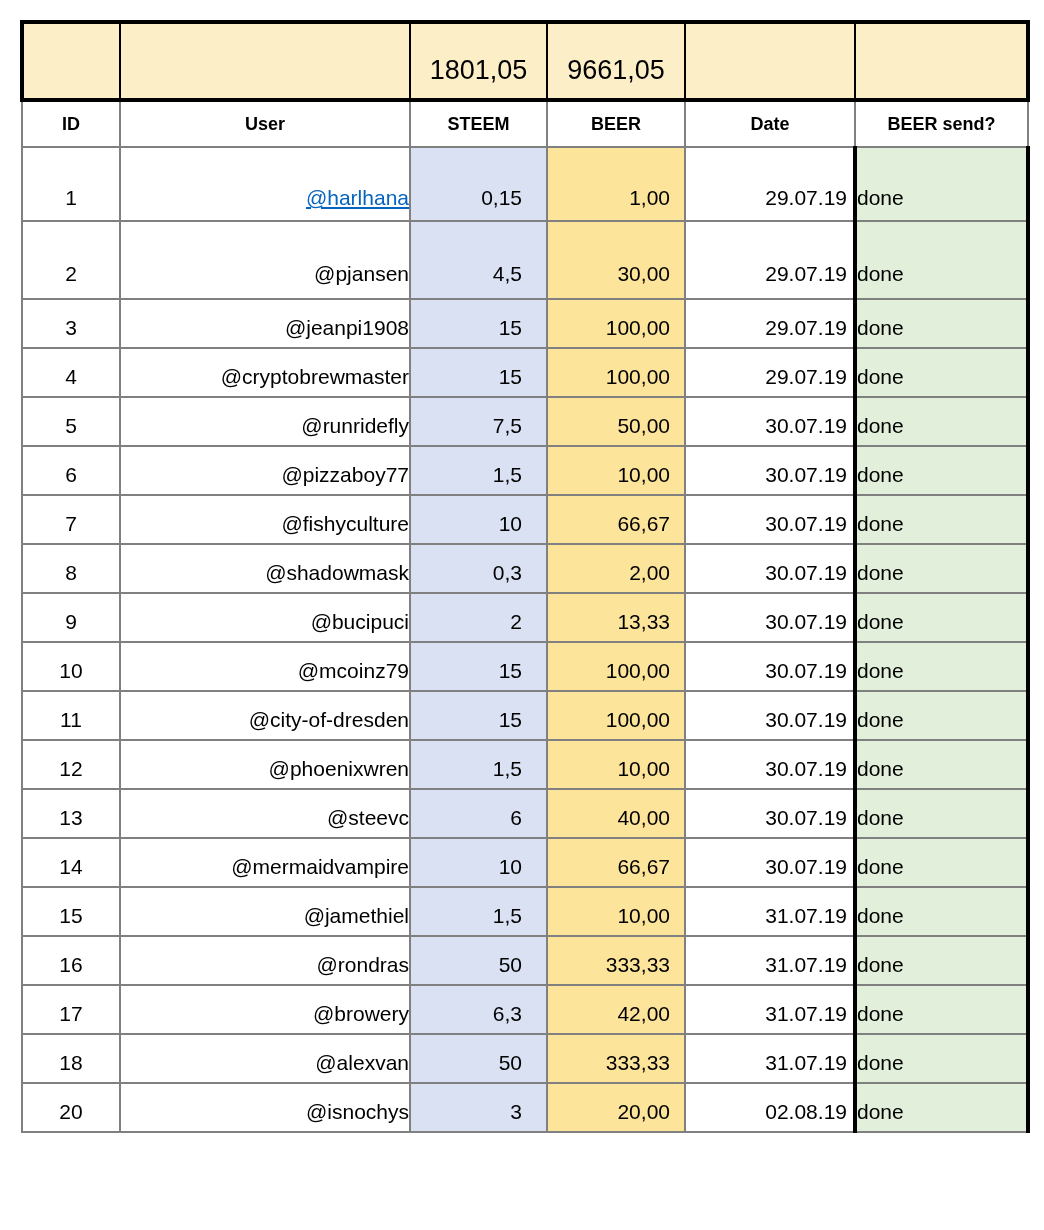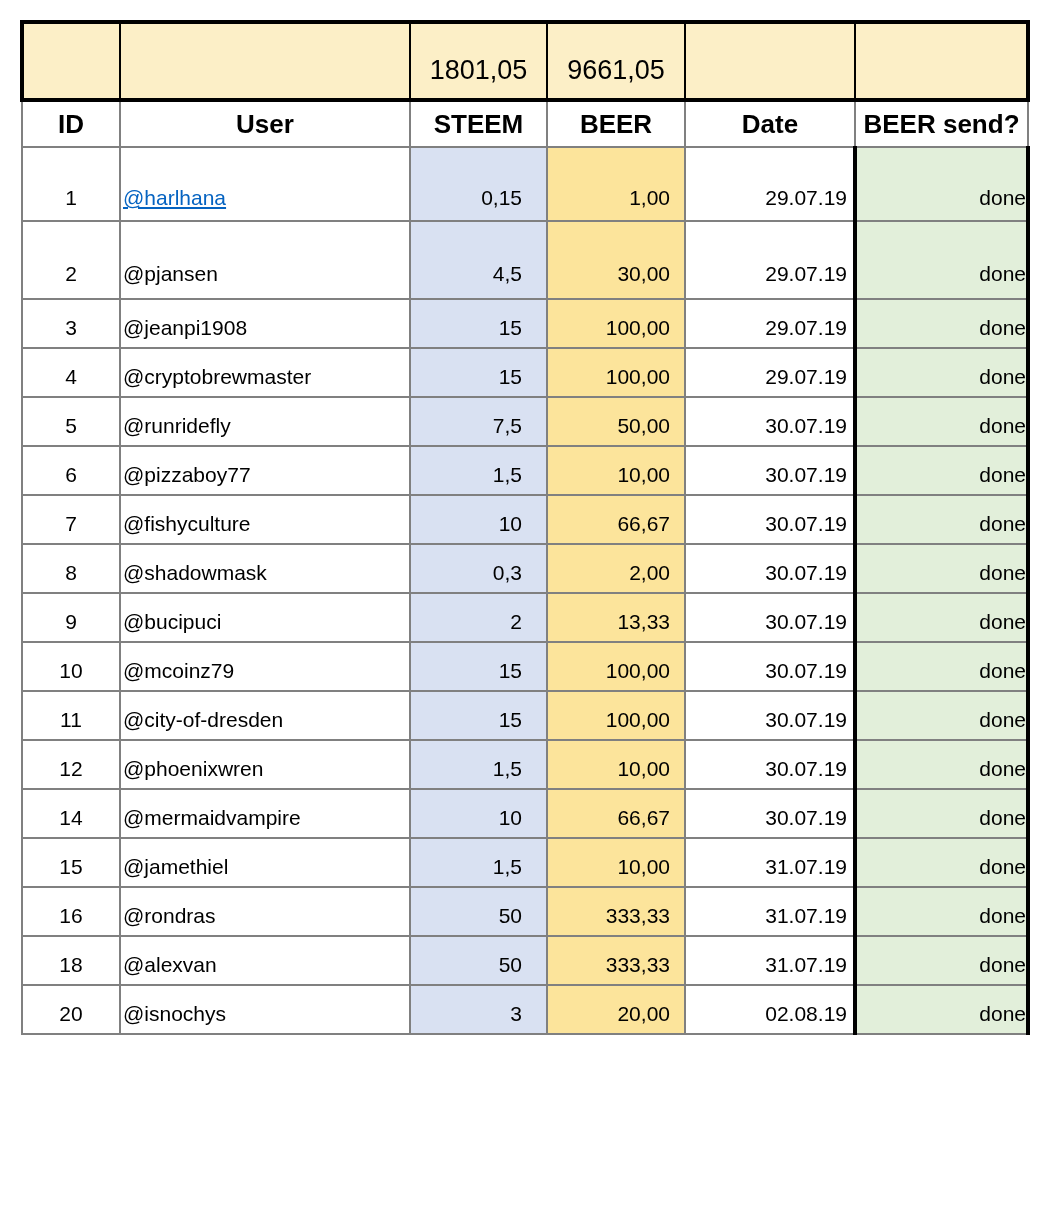--- a/index.html
+++ b/index.html
@@ -50,21 +50,21 @@
     padding: 0 0 12px 0;
     font-size: 27px;
   }
   tr.totals td:first-child { border-left-width: 4px; }
   tr.totals td:last-child  { border-right-width: 4px; }
 
   
   tr.cols th {
     border: 2px solid var(--grid);
     height: 44px;
-    font-size: 26px;
+    font-size: 18px;
     font-weight: bold;
     text-align: center;
     vertical-align: middle;
     padding: 0;
     background: #fff;
   }
   th.h-steem { background: var(--steem-head); }
   th.h-beer  { background: var(--beer-head); }
   th.h-send  { background: var(--send-head); border-left: 4px solid #000; border-right: 4px solid #000; }
 
@@ -74,25 +74,25 @@
     height: 40px;
     font-size: 21px;
     vertical-align: bottom;
     padding: 0 0 7px 0;
     overflow: hidden;
     white-space: nowrap;
   }
   tr.r1 td { height: 62px; padding-bottom: 10px; }
   tr.r2 td { height: 64px; padding-bottom: 12px; }
   td.td-id    { text-align: center; }
-  td.td-user  { text-align: left; padding-left: 2px; margin-left: 30px; }
+  td.td-user  { text-align: right; padding-left: 2px; margin-left: 30px; }
   td.td-steem { text-align: right; padding-right: 24px;  background: var(--steem-cell); }
   td.td-beer  { text-align: right; padding-right: 14px; background: var(--beer-cell); }
   td.td-date  { text-align: right; padding-right: 6px; }
-  td.td-send  { text-align: right; background: var(--send-cell);
+  td.td-send  { text-align: left; background: var(--send-cell);
                 border-left: 4px solid #000; border-right: 4px solid #000; }
   a.userlink {
     color: var(--link);
     text-decoration: underline;
     cursor: pointer;
   }
 </style>
 </head>
 <body>
 
@@ -214,40 +214,56 @@
         </tr>
         <tr>
           <td class="td-id">12</td>
           <td class="td-user">@phoenixwren</td>
           <td class="td-steem">1,5</td>
           <td class="td-beer">10,00</td>
           <td class="td-date">30.07.19</td>
           <td class="td-send">done</td>
         </tr>
         <tr>
+          <td class="td-id">13</td>
+          <td class="td-user">@steevc</td>
+          <td class="td-steem">6</td>
+          <td class="td-beer">40,00</td>
+          <td class="td-date">30.07.19</td>
+          <td class="td-send">done</td>
+        </tr>
+        <tr>
           <td class="td-id">14</td>
           <td class="td-user">@mermaidvampire</td>
           <td class="td-steem">10</td>
           <td class="td-beer">66,67</td>
           <td class="td-date">30.07.19</td>
           <td class="td-send">done</td>
         </tr>
         <tr>
           <td class="td-id">15</td>
           <td class="td-user">@jamethiel</td>
           <td class="td-steem">1,5</td>
           <td class="td-beer">10,00</td>
           <td class="td-date">31.07.19</td>
           <td class="td-send">done</td>
         </tr>
         <tr>
           <td class="td-id">16</td>
           <td class="td-user">@rondras</td>
           <td class="td-steem">50</td>
           <td class="td-beer">333,33</td>
+          <td class="td-date">31.07.19</td>
+          <td class="td-send">done</td>
+        </tr>
+        <tr>
+          <td class="td-id">17</td>
+          <td class="td-user">@browery</td>
+          <td class="td-steem">6,3</td>
+          <td class="td-beer">42,00</td>
           <td class="td-date">31.07.19</td>
           <td class="td-send">done</td>
         </tr>
         <tr>
           <td class="td-id">18</td>
           <td class="td-user">@alexvan</td>
           <td class="td-steem">50</td>
           <td class="td-beer">333,33</td>
           <td class="td-date">31.07.19</td>
           <td class="td-send">done</td>

